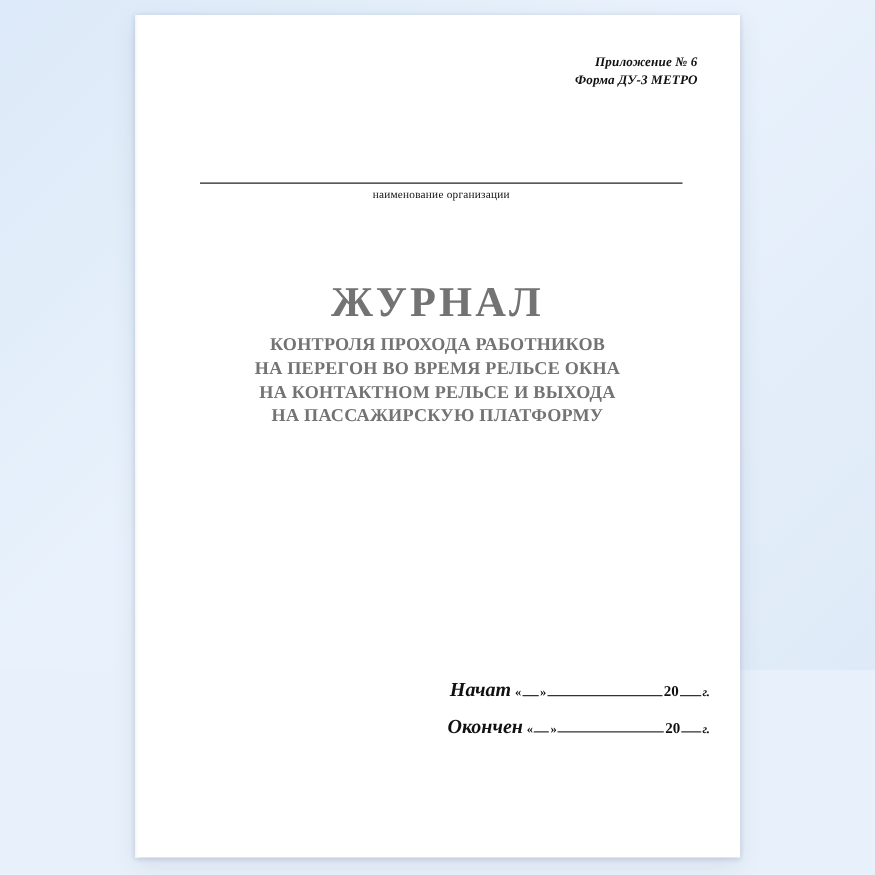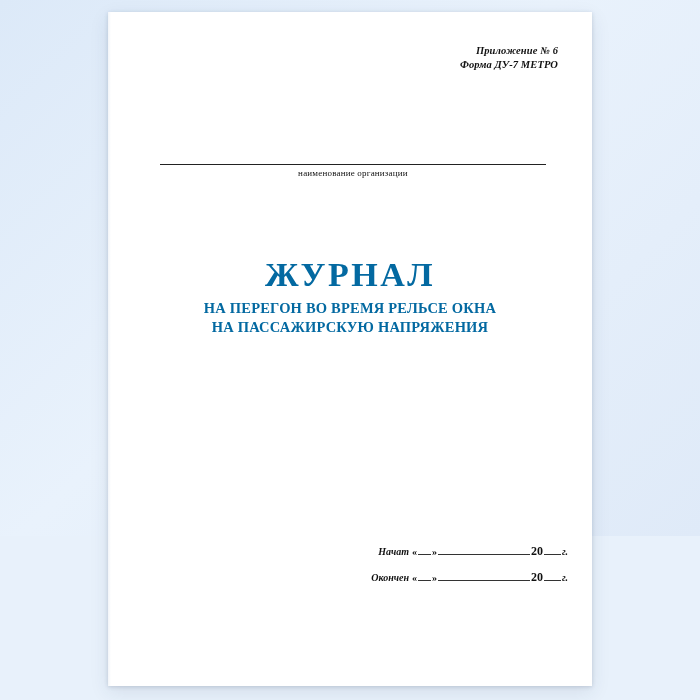--- a/index.html
+++ b/index.html
@@ -49,43 +49,43 @@
     font-weight: bold;
     font-size: 10.5px;
     line-height: 14px;
     color: #111;
     letter-spacing: 0.1px;
   }
 
   .org-block {
     position: absolute;
     left: 52px;
-    top: 152px;
+    top: 134px;
     width: 386px;
     text-align: center;
   }
   .org-rule {
     height: 0;
     border-bottom: 1px solid #222;
     width: 100%;
   }
   .org-caption {
     margin-top: 3px;
     font-size: 9px;
     color: #111;
     letter-spacing: 0.2px;
   }
 
   .title-block {
     position: absolute;
     left: 30px;
-    top: 244px;
+    top: 212px;
     width: 424px;
     text-align: center;
-    color: #0369a1;
+    color: #737373;
     font-family: Liberation Serif, serif;
   }
   .title-main {
     font-size: 34px;
     font-weight: bold;
     letter-spacing: 2.5px;
     line-height: 38px;
   }
   .title-sub {
     margin-top: 5px;
@@ -107,21 +107,21 @@
   .footer-row {
     display: flex;
     align-items: baseline;
     justify-content: flex-end;
     margin-bottom: 11px;
     white-space: nowrap;
   }
   .footer-label {
     font-weight: bold;
     font-style: italic;
-    font-size: 10px;
+    font-size: 16px;
     margin-right: 3px;
   }
   .footer-q {
     font-weight: bold;
     font-size: 10px;
   }
   .fill-line {
     display: inline-block;
     border-bottom: 1px solid #333;
     height: 9px;
@@ -142,33 +142,35 @@
 </style>
 </head>
 <body>
 
 <div id="stage">
 
   <div id="sheet">
 
     <div class="corner-note">
       <div>Приложение № 6</div>
-      <div>Форма ДУ-7 МЕТРО</div>
+      <div>Форма ДУ-3 МЕТРО</div>
     </div>
 
     <div class="org-block">
       <div class="org-rule"></div>
       <div class="org-caption">наименование организации</div>
     </div>
 
     <div class="title-block">
       <div class="title-main">ЖУРНАЛ</div>
       <div class="title-sub">
+        <div>КОНТРОЛЯ ПРОХОДА РАБОТНИКОВ</div>
         <div>НА ПЕРЕГОН ВО ВРЕМЯ РЕЛЬСЕ ОКНА</div>
-        <div>НА ПАССАЖИРСКУЮ НАПРЯЖЕНИЯ</div>
+        <div>НА КОНТАКТНОМ РЕЛЬСЕ И ВЫХОДА</div>
+        <div>НА ПАССАЖИРСКУЮ ПЛАТФОРМУ</div>
       </div>
     </div>
 
     <div class="footer-block">
 
       <div class="footer-row">
         <span class="footer-label">Начат</span>
         <span class="footer-q">«</span>
         <span class="fill-line fl-short"></span>
         <span class="footer-q">»</span>

